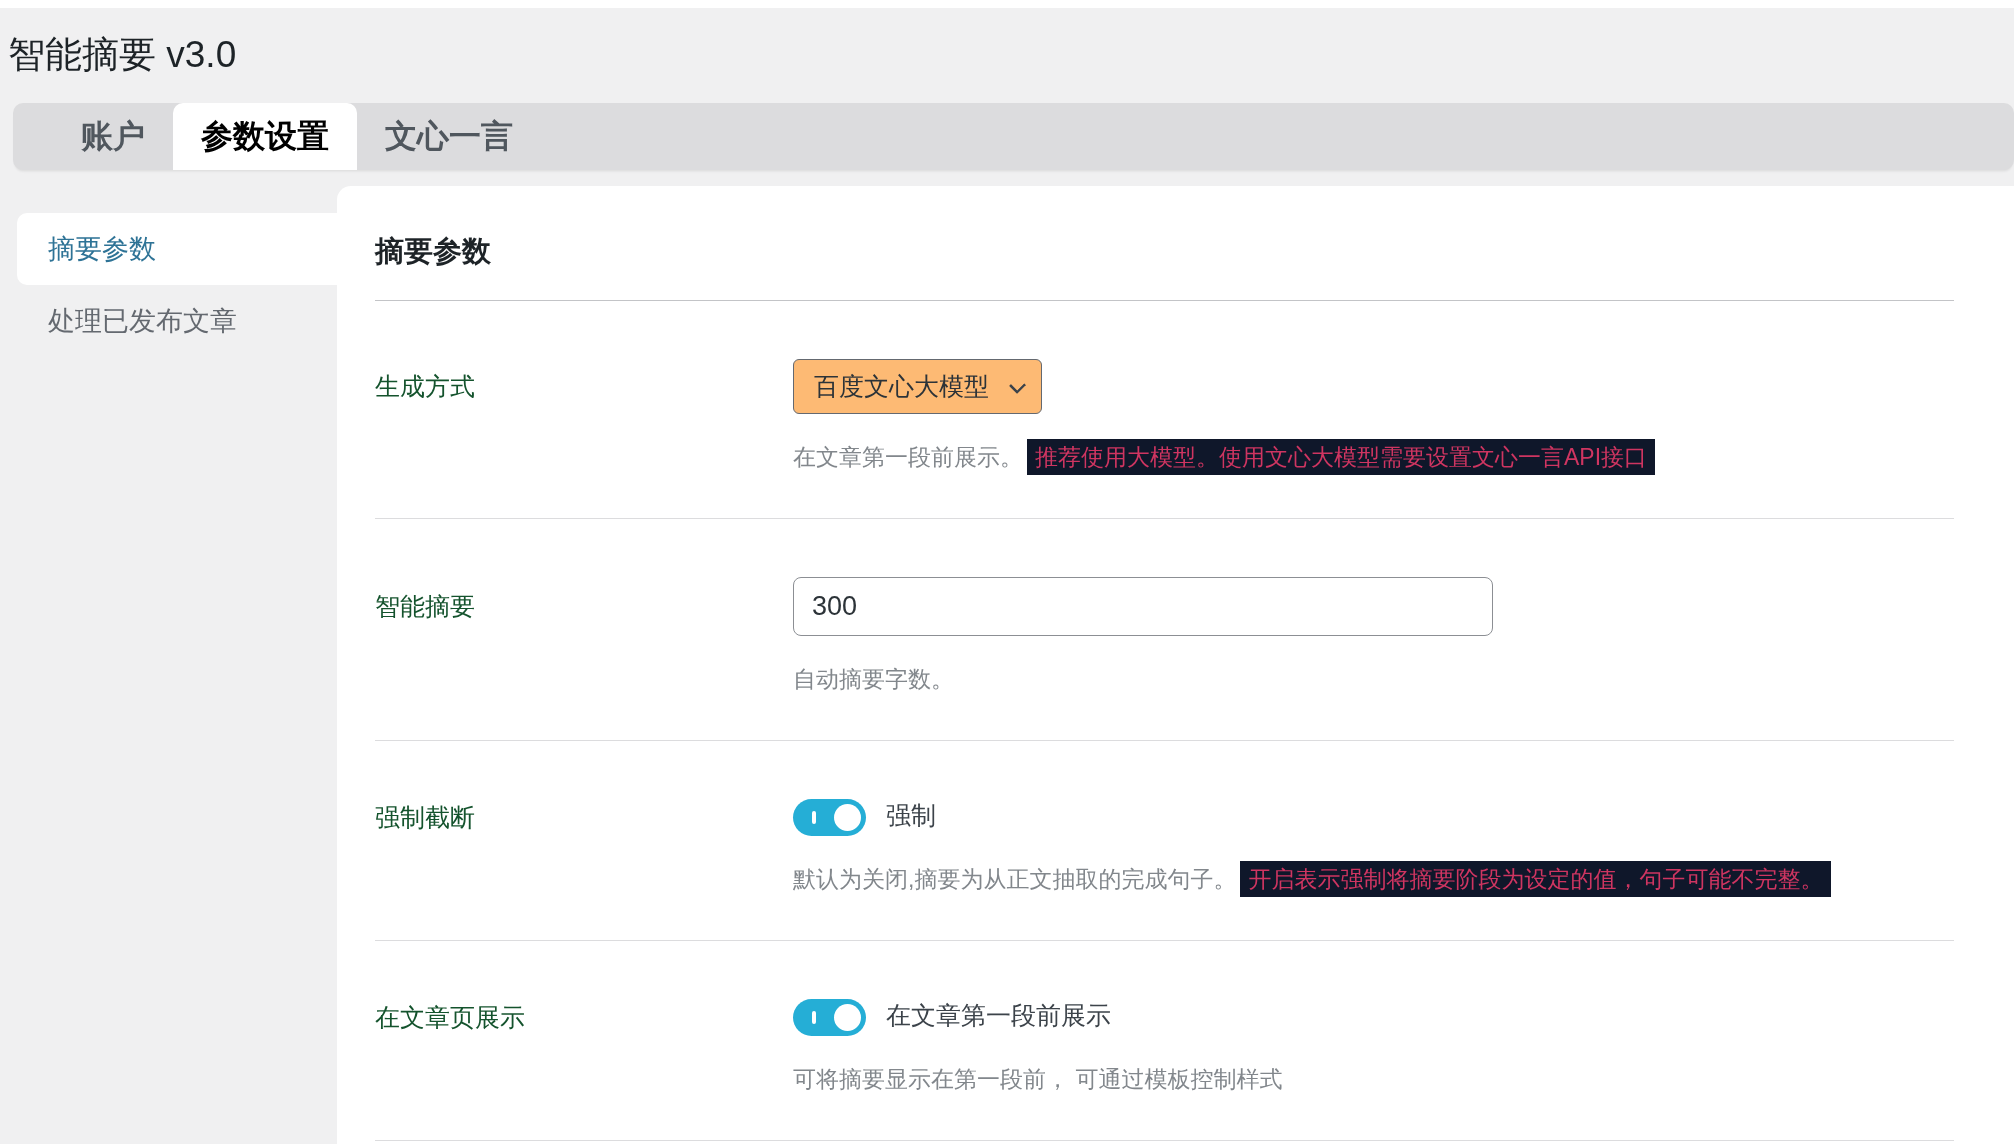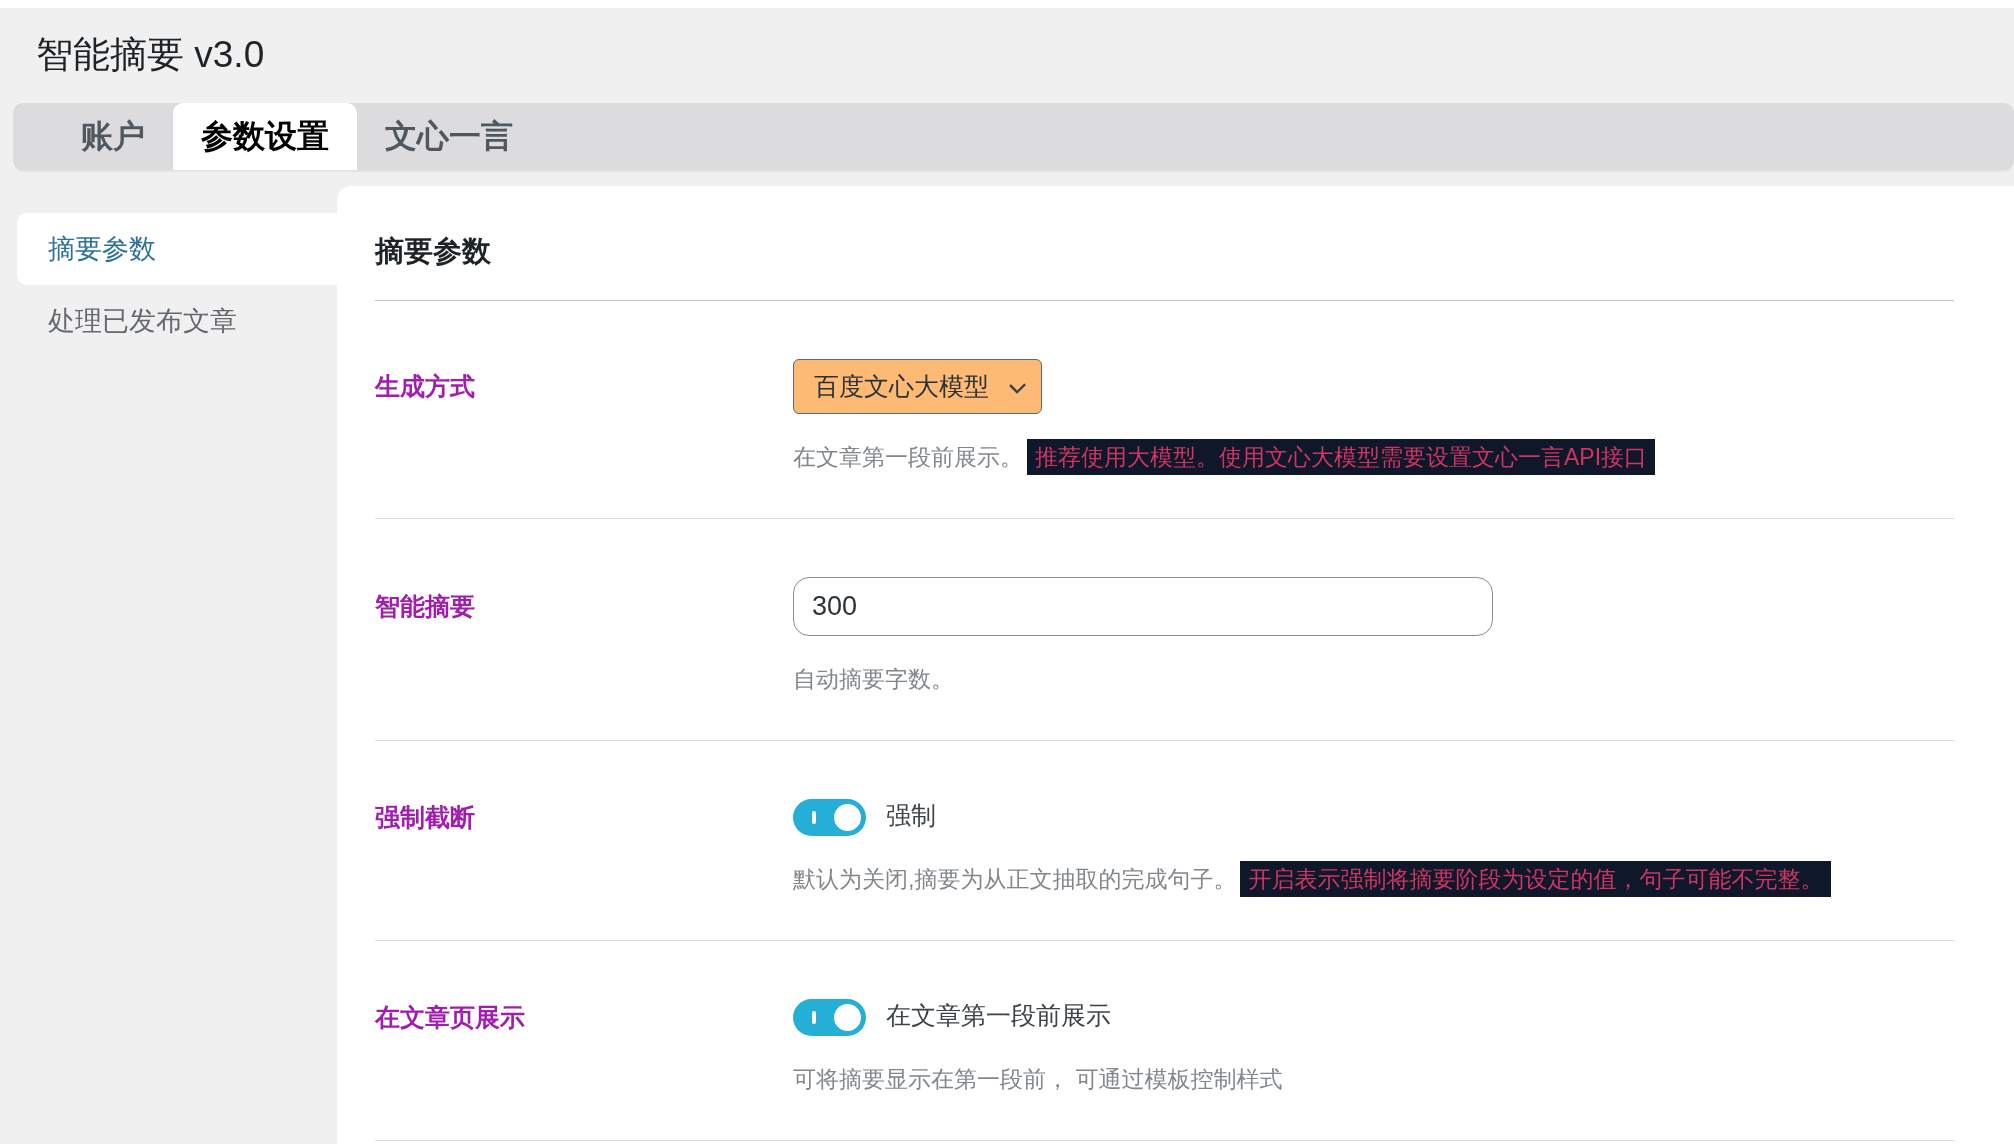--- a/index.html
+++ b/index.html
@@ -5,21 +5,21 @@
   * { box-sizing: border-box; }
   html,body { margin:0; padding:0; }
   body {
     width:2014px; height:1144px; overflow:hidden;
     background:#f0f0f1;
     font-family:"Liberation Sans","DejaVu Sans",sans-serif;
     color:#1d2327;
   }
   .top-strip { height:8px; background:#ffffff; }
   .page-title {
-    margin:0; padding:24px 0 26px 36px;
+    margin:0; padding:24px 0 26px 8px;
     font-size:37px; line-height:45px; font-weight:500; color:#1d2327;
   }
   
   .tabbar {
     margin-left:13px; height:67px; background:#dcdcde;
     border-radius:10px; display:flex; align-items:stretch;
     padding-left:40px;
     box-shadow:0 3px 3px -2px rgba(0,0,0,0.10);
     position:relative; z-index:2;
   }
@@ -51,21 +51,21 @@
     margin:8px 0 0; font-size:29px; line-height:38px; font-weight:700; color:#1d2327;
   }
   .heading-divider { border:none; border-bottom:1px solid #c3c4c7; margin:30px 0 0; }
   
   .section {
     display:flex; align-items:flex-start;
     padding:58px 0 44px; border-bottom:1px solid #dcdcde;
   }
   .field-label {
     width:418px; flex-shrink:0;
-    font-size:25px; font-weight:700; color:#a21caf;
+    font-size:25px; font-weight:400; color:#14532d;
   }
   .row-select .field-label { line-height:55px; }
   .row-input  .field-label { line-height:59px; }
   .row-toggle .field-label { line-height:37px; }
   .field-control { flex:1; }
   
   .select-box {
     display:inline-flex; align-items:center; position:relative;
     height:55px; padding:0 52px 0 20px;
     border:1.5px solid #646970; border-radius:6px;
@@ -74,21 +74,21 @@
   .chevron {
     position:absolute; right:17px; top:19px;
     width:13px; height:13px;
     border-left:3px solid #3c434a; border-bottom:3px solid #3c434a;
     transform:rotate(-45deg) scaleY(0.9);
     border-radius:1px;
   }
   
   .text-input {
     width:700px; height:59px;
-    border:1.5px solid #8c8f94; border-radius:16px;
+    border:1.5px solid #8c8f94; border-radius:8px;
     padding:0 18px; font-size:27px; color:#2c3338;
     font-family:"Liberation Sans","DejaVu Sans",sans-serif;
     background:#fff; outline:none;
   }
   
   .toggle-line { display:flex; align-items:flex-start; }
   .toggle {
     position:relative; width:73px; height:37px;
     background:#25aed6; border-radius:19px; cursor:pointer; flex-shrink:0;
   }

